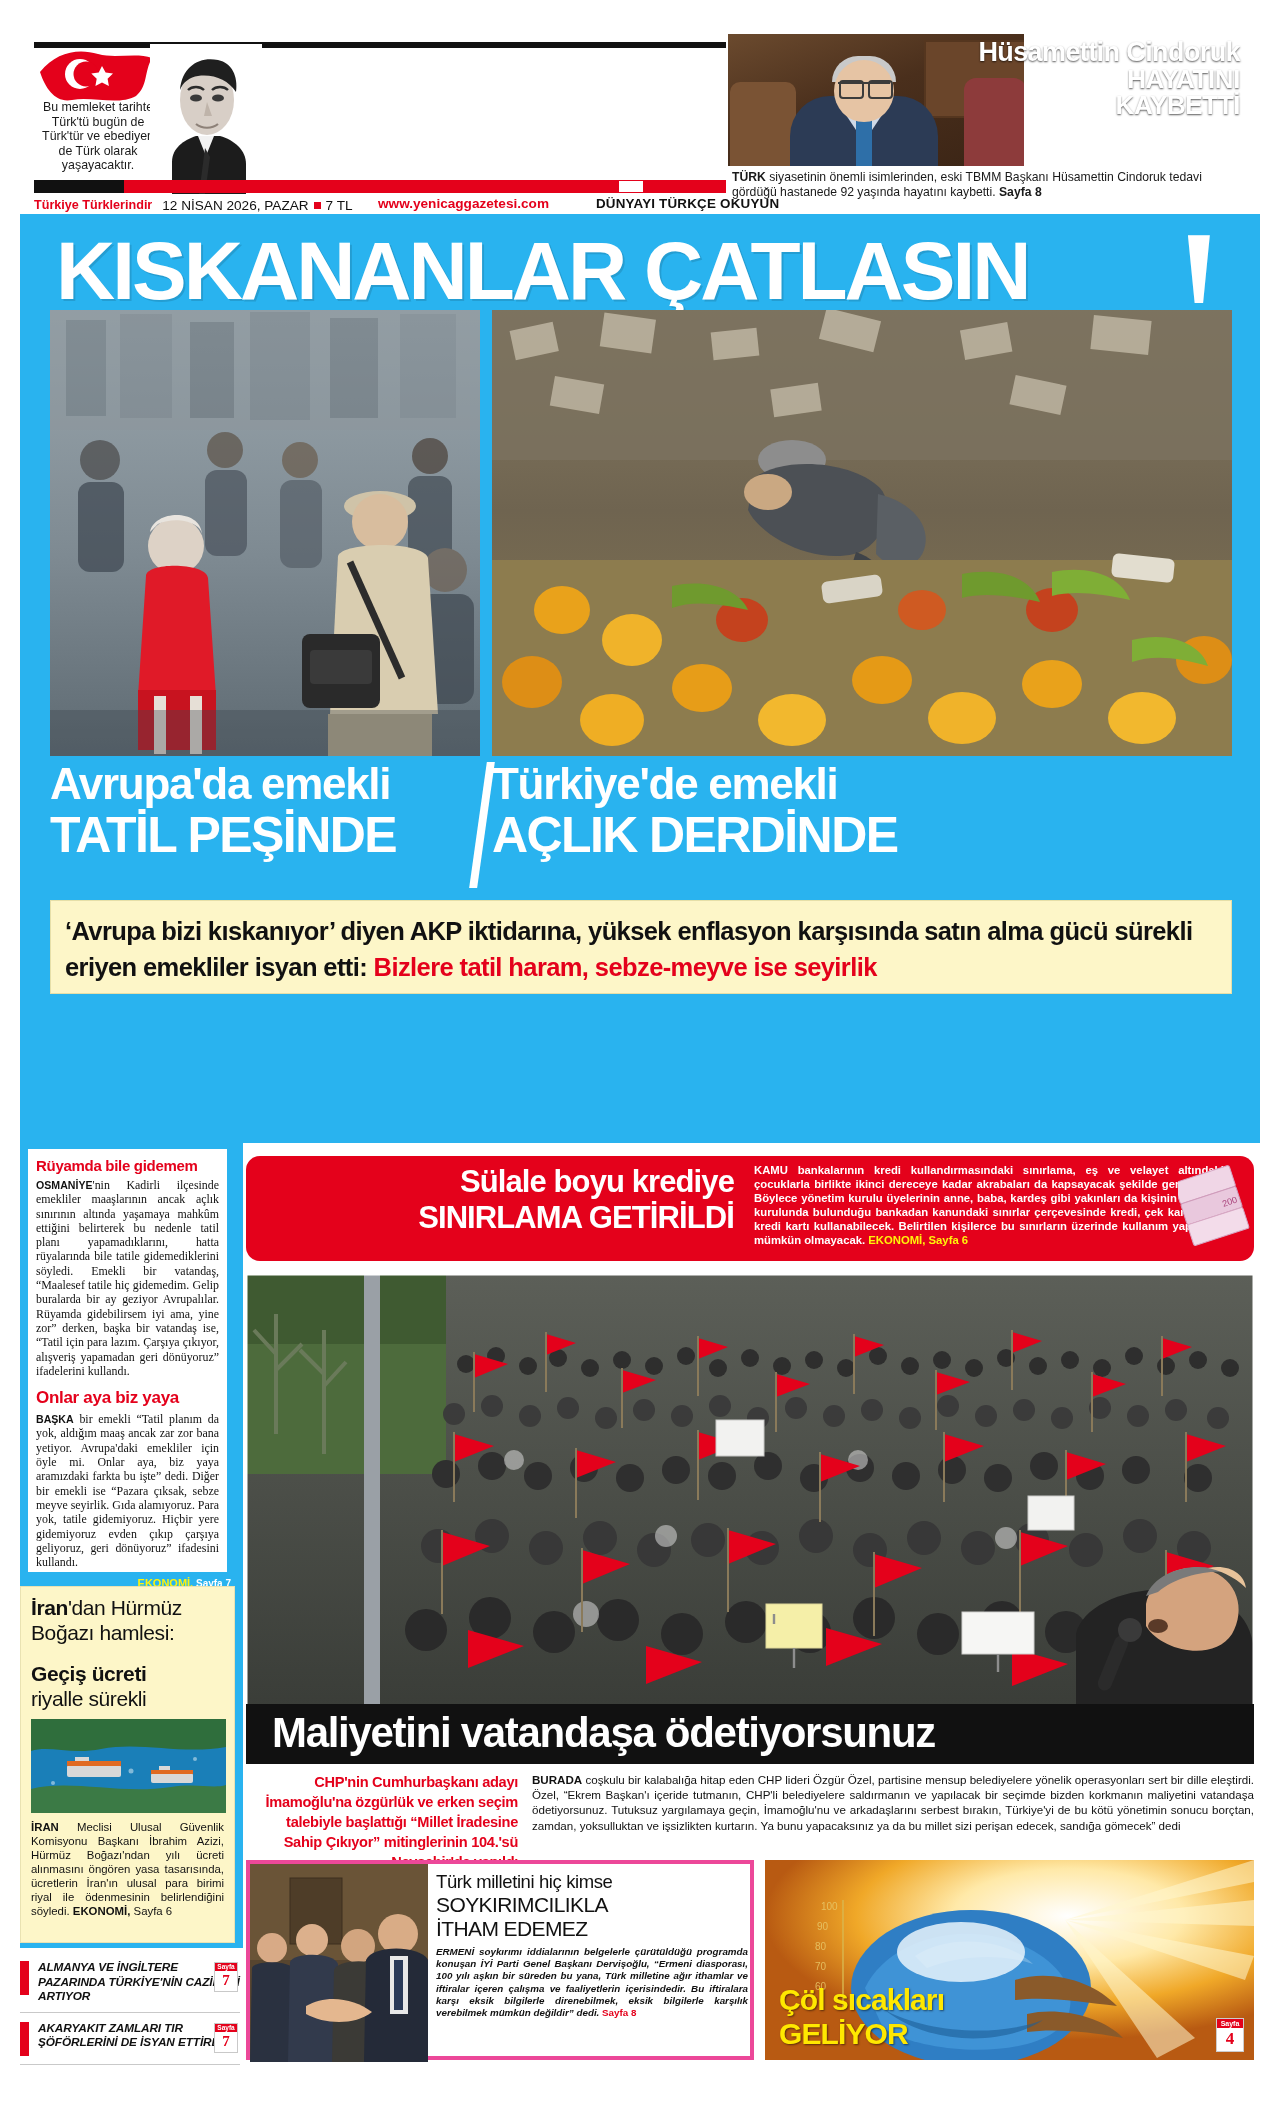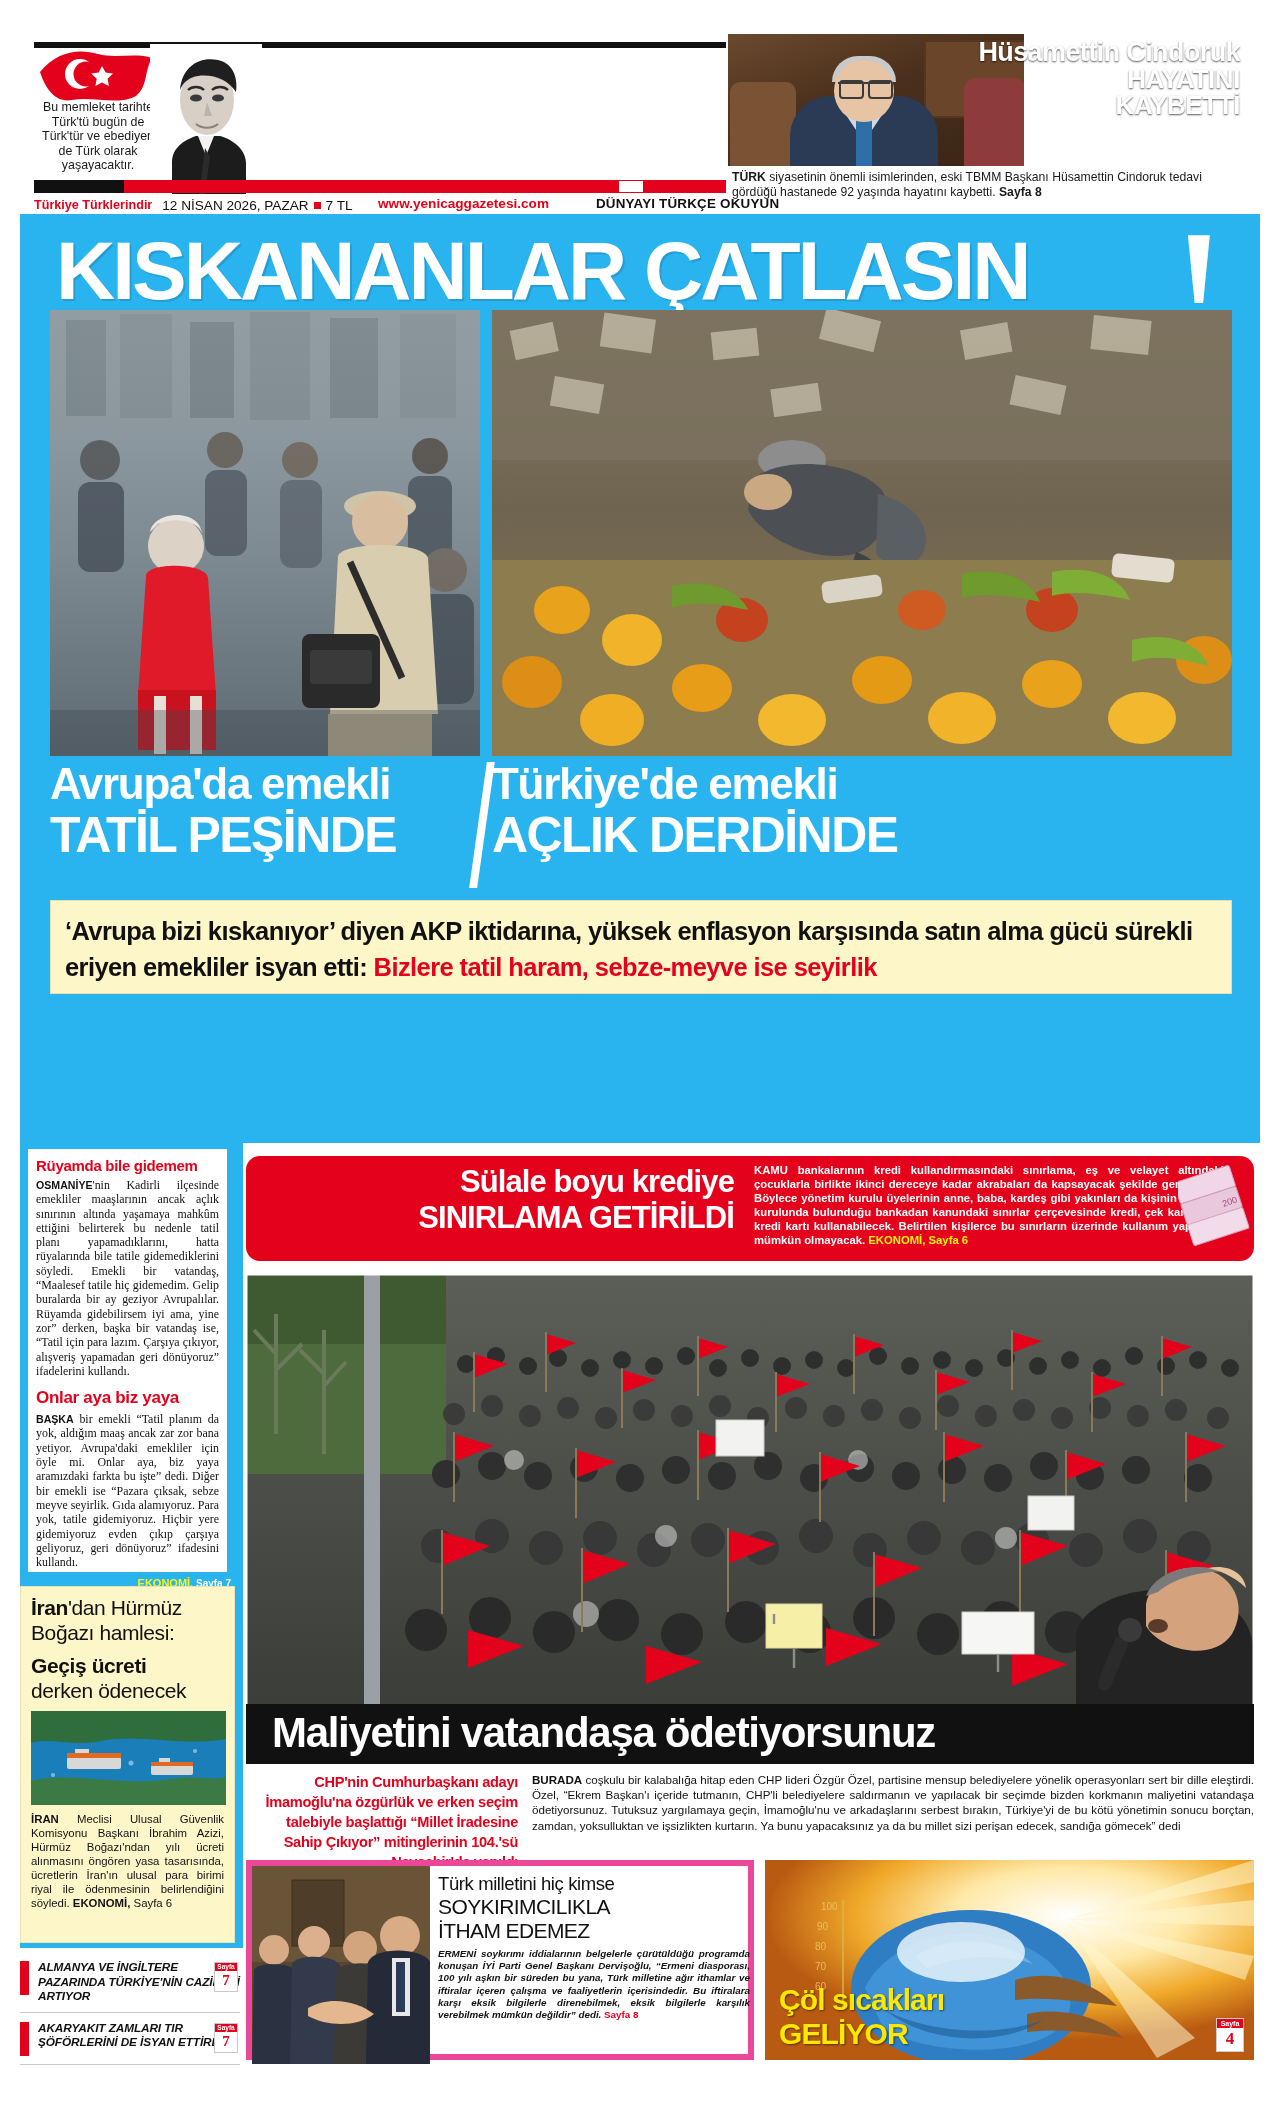--- a/index.html
+++ b/index.html
@@ -83,21 +83,21 @@
   .ll-h1{color:#e4011b;font-size:15px;font-weight:bold;margin:2px 0 4px 0;letter-spacing:-.3px;}
   .ll-h2{color:#e4011b;font-size:17px;font-weight:bold;margin:10px 0 4px 0;letter-spacing:-.3px;}
   .ll-p{font-family:"Liberation Serif",serif;font-size:11.9px;line-height:14.3px;color:#111;text-align:justify;margin:0;}
   .ll-p b{font-family:"Liberation Sans",sans-serif;font-size:10.6px;font-weight:bold;}
   .ll-foot{position:absolute;right:12px;top:434px;font-size:11px;font-weight:bold;color:#fff40a;}
   .ll-foot .s{color:#fff;font-size:10px;}
 
   .iranbox{position:absolute;left:20px;top:1586px;width:215px;height:357px;background:#fdf6c8;border:1px solid #e9e2b2;box-sizing:border-box;padding:8px 10px;}
   .ir-h1{font-size:21px;line-height:25px;color:#111;letter-spacing:-.4px;}
   .ir-h1 b{font-weight:bold;}
-  .ir-h2{font-size:21px;line-height:25px;color:#111;font-weight:bold;letter-spacing:-.4px;margin-top:8px;}
+  .ir-h2{font-size:21px;line-height:25px;color:#111;font-weight:bold;letter-spacing:-.4px;margin-top:16px;}
   .ir-h3{font-size:21px;line-height:25px;color:#111;letter-spacing:-.4px;}
   .ir-photo{margin-top:8px;width:195px;height:94px;overflow:hidden;position:relative;background:#1d7fb3;}
   .ir-p{font-size:11.4px;line-height:14px;color:#111;margin:7px 0 0 0;text-align:justify;}
   .ir-p b{font-weight:bold;}
   .ir-p .ek{font-weight:bold;}
 
   .teasers{position:absolute;left:20px;top:1952px;width:220px;}
   .teaser{position:relative;display:flex;align-items:flex-start;padding:8px 0 8px 0;border-bottom:1px solid #c9c9c9;}
   .teaser .bar{width:9px;height:34px;background:#e4011b;flex:0 0 9px;margin-top:1px;}
   .teaser .tx{margin-left:9px;font-size:11.8px;line-height:14.5px;font-weight:bold;font-style:italic;color:#111;letter-spacing:-.1px;}
@@ -115,21 +115,21 @@
   .rb-money{position:absolute;right:4px;top:6px;width:72px;height:96px;overflow:hidden;}
 
   .mitingphoto{position:absolute;left:246px;top:1274px;width:1008px;height:436px;overflow:hidden;background:#5d6a5a;}
   .mitingtitle{position:absolute;left:246px;top:1704px;width:1008px;height:60px;background:#111;}
   .mitingtitle span{display:block;font-size:42px;line-height:58px;font-weight:bold;color:#fff;letter-spacing:-1.3px;padding-left:26px;}
 
   .mt-left{position:absolute;left:246px;top:1772px;width:272px;font-size:14.6px;line-height:20px;font-weight:bold;color:#e4011b;text-align:right;letter-spacing:-.3px;}
   .mt-right{position:absolute;left:532px;top:1772px;width:722px;font-size:11.6px;line-height:15.2px;color:#111;text-align:justify;}
   .mt-right b{font-weight:bold;}
 
-  .sbox{position:absolute;left:246px;top:1860px;width:508px;height:200px;border:6px solid #ec4899;background:#fff;box-sizing:border-box;}
+  .sbox{position:absolute;left:246px;top:1860px;width:508px;height:200px;border:4px solid #ec4899;background:#fff;box-sizing:border-box;}
   .sbox-photo{position:absolute;left:0;top:0;width:178px;height:198px;overflow:hidden;background:#3a3f4a;}
   .sbox-txt{position:absolute;left:186px;top:6px;width:312px;}
   .sb-h{font-size:18.5px;line-height:23px;color:#111;letter-spacing:-.4px;}
   .sb-h2{font-size:21px;line-height:24px;color:#111;letter-spacing:-.6px;}
   .sb-p{font-size:9.8px;line-height:12.2px;font-style:italic;font-weight:bold;color:#111;margin-top:5px;text-align:justify;}
   .sb-p .s{color:#e4011b;font-style:normal;}
 
   .weather{position:absolute;left:765px;top:1860px;width:489px;height:200px;overflow:hidden;background:#1663a8;}
   .w-h1{position:absolute;left:14px;bottom:44px;font-size:30px;line-height:32px;font-weight:bold;color:#ffe800;letter-spacing:-.9px;text-shadow:1px 1px 2px rgba(0,0,0,.5);}
   .w-h2{position:absolute;left:14px;bottom:10px;font-size:30px;line-height:32px;font-weight:bold;color:#ffe800;letter-spacing:-.9px;text-shadow:1px 1px 2px rgba(0,0,0,.5);}
@@ -359,21 +359,21 @@
       <div class="ll-h2">Onlar aya biz yaya</div>
       <p class="ll-p"><b>BAŞKA</b><span> bir emekli “Tatil planım da yok, aldığım maaş ancak zar zor bana yetiyor. Avrupa'daki emekliler için öyle mi. Onlar aya, biz yaya aramızdaki farkta bu işte” dedi. Diğer bir emekli ise “Pazara çıksak, sebze meyve seyirlik. Gıda alamıyoruz. Para yok, tatile gidemiyoruz. Hiçbir yere gidemiyoruz evden çıkıp çarşıya geliyoruz, geri dönüyoruz” ifadesini kullandı.</span></p>
     </div>
     <div class="ll-foot"><span>EKONOMİ,</span><span class="s"> Sayfa 7</span></div>
   </div>
 
   <div class="iranbox">
     <div class="ir-h1"><b>İran</b><span>'dan Hürmüz</span></div>
     <div class="ir-h3">Boğazı hamlesi:</div>
     <div class="ir-h2">Geçiş ücreti</div>
-    <div class="ir-h3">derken ödenecek</div>
+    <div class="ir-h3">riyalle sürekli</div>
     <div class="ir-photo">
       <svg width="195" height="94" viewBox="0 0 195 94" preserveAspectRatio="none">
         <rect width="195" height="94" fill="#1a7fb8"></rect>
         <path d="M0 0 H195 V28 C150 36 110 22 70 30 C40 36 18 26 0 32 Z" fill="#2f6e3c"></path>
         <path d="M0 70 C40 60 90 76 140 68 C165 64 182 70 195 66 V94 H0 Z" fill="#3b7a45"></path>
         <g fill="#d8d8d8">
           <rect x="36" y="46" width="54" height="12" rx="2"></rect>
             <rect x="44" y="38" width="14" height="9"></rect>
           <rect x="120" y="54" width="42" height="10" rx="2"></rect>
             <rect x="128" y="47" width="11" height="8"></rect>

